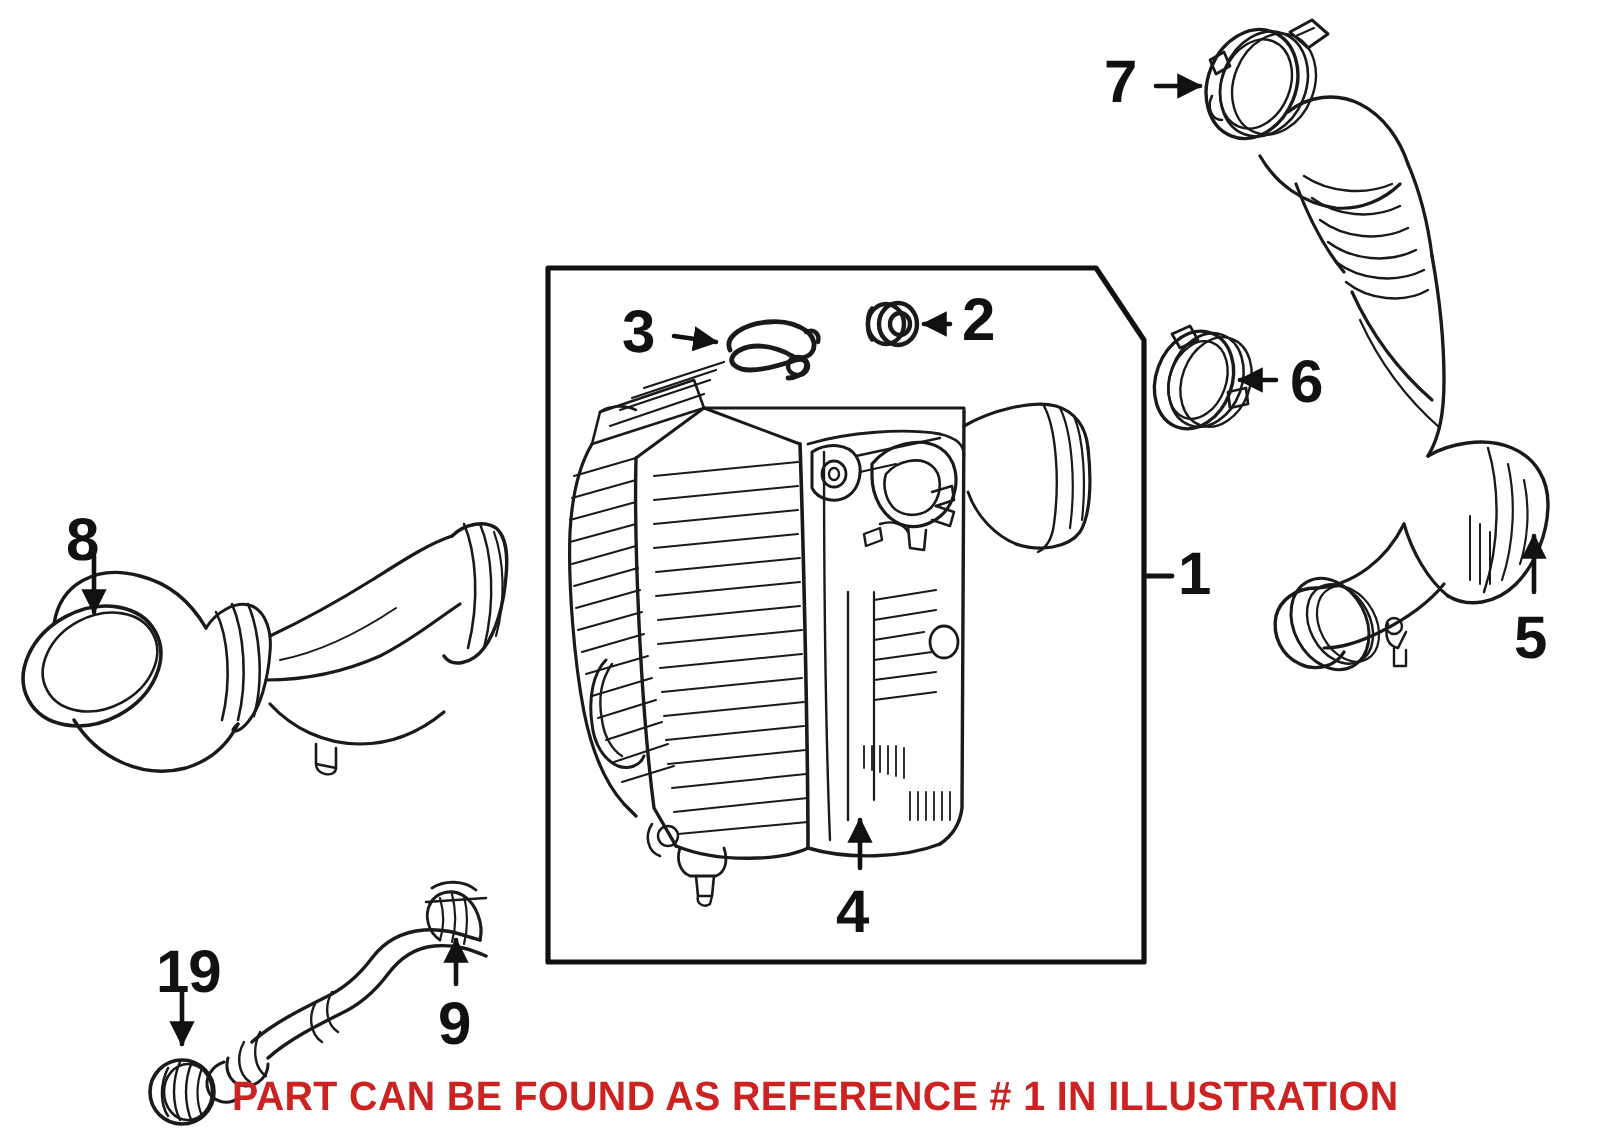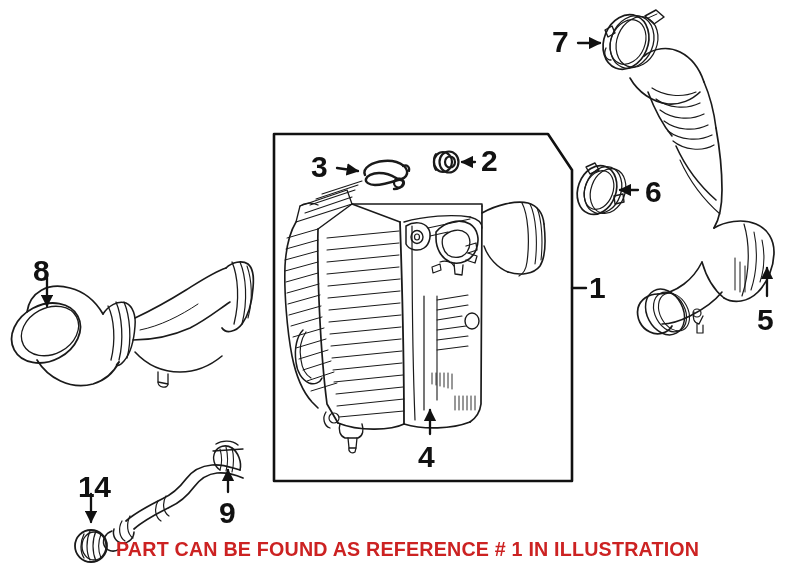--- a/index.html
+++ b/index.html
@@ -364,17 +364,17 @@
   <div class="callout-label" style="left:757px; top:305px;">5</div>
 
   <div class="callout-label" style="left:645px; top:177px;">6</div>
 
   <div class="callout-label" style="left:552px; top:27px;">7</div>
 
   <div class="callout-label" style="left:33px; top:256px;">8</div>
 
   <div class="callout-label" style="left:219px; top:498px;">9</div>
 
-  <div class="callout-label" style="left:78px; top:472px;">14</div>
+  <div class="callout-label" style="left:78px; top:472px;">19</div>
 
   <div id="caption">PART CAN BE FOUND AS REFERENCE # 1 IN ILLUSTRATION</div>
 
 </div>
 
 </body></html>

